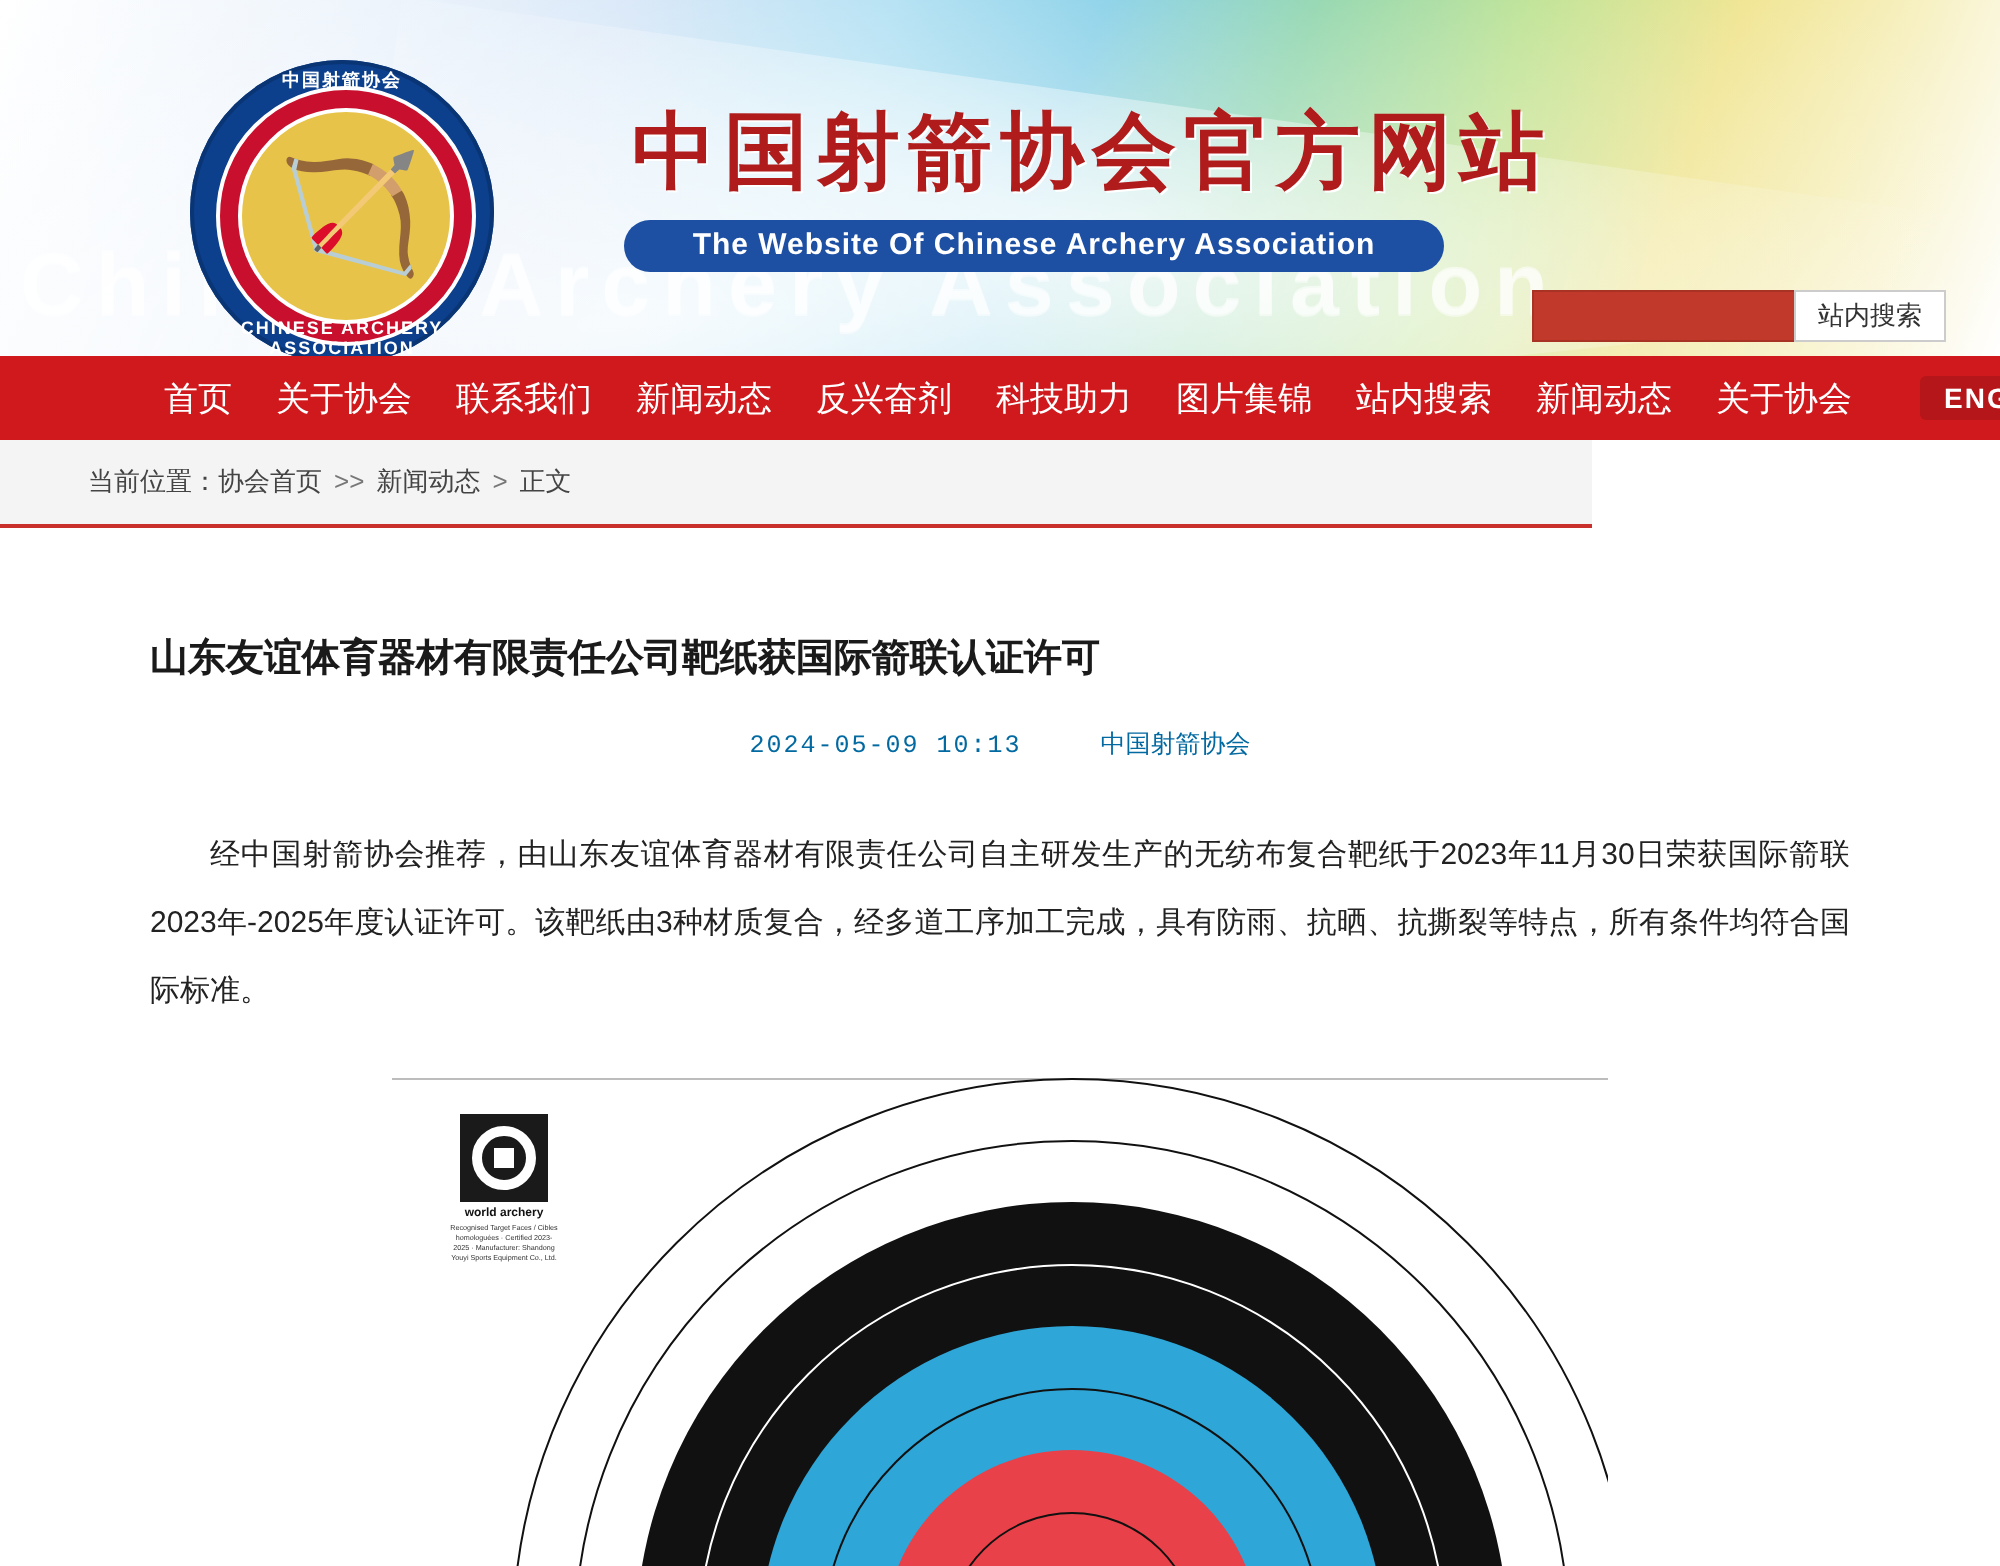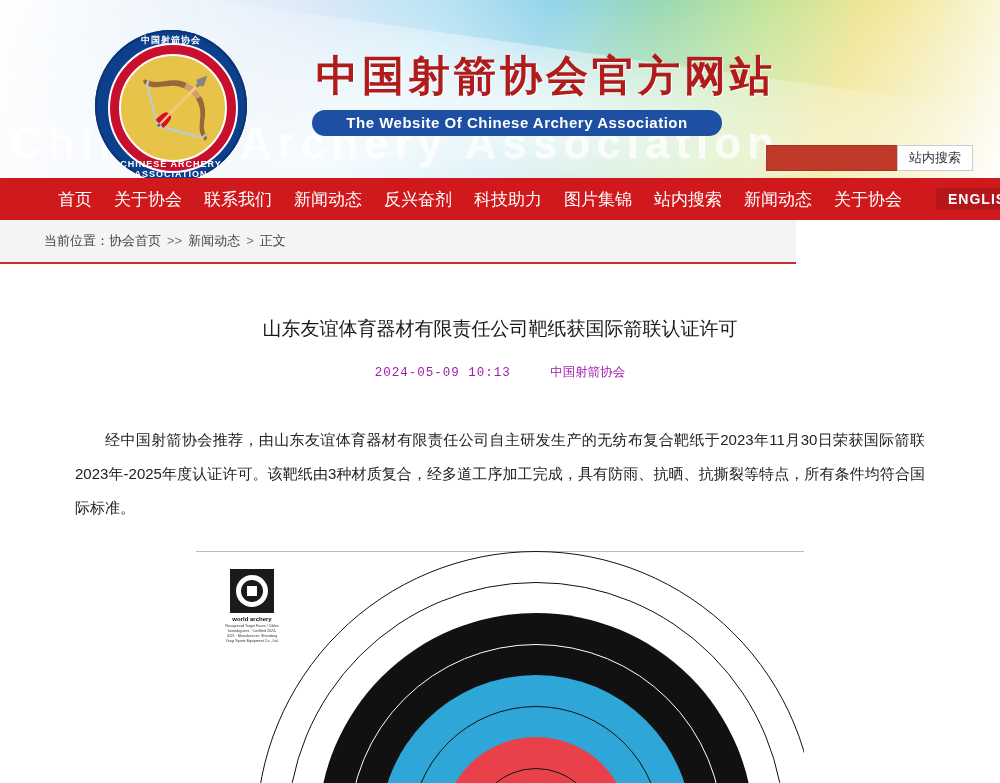--- a/index.html
+++ b/index.html
@@ -167,21 +167,21 @@
     cursor: pointer;
   }
 
   
   .nav {
     width: 1000px;
     height: 42px;
     background: #d0191d;
     display: flex;
     align-items: center;
-    padding-left: 58px;
+    padding-left: 82px;
     box-sizing: border-box;
   }
   .nav-item {
     color: #ffffff;
     font-size: 17px;
     margin-right: 22px;
     white-space: nowrap;
     cursor: pointer;
     font-family: "Liberation Sans", sans-serif;
   }
@@ -218,38 +218,37 @@
   .crumb .sep { margin: 0 6px; color: #777; }
 
   
   .content {
     width: 1000px;
     background: #ffffff;
     box-sizing: border-box;
     padding: 0 75px;
   }
   .article-title {
-    text-align: center;
     font-size: 19px;
-    font-weight: normal;
+    font-weight: bold;
     color: #1a1a1a;
     margin-top: 52px;
     font-family: "Liberation Sans", sans-serif;
   }
   .article-meta {
     text-align: center;
     margin-top: 22px;
     font-size: 12.5px;
-    color: #a21caf;
+    color: #0369a1;
   }
   .article-meta .date { font-family: "Liberation Mono", monospace; letter-spacing: 1px; }
   .article-meta .source { margin-left: 36px; }
 
   .article-body {
-    margin-top: 42px;
+    margin-top: 30px;
     font-size: 15px;
     line-height: 34px;
     color: #222;
     text-align: justify;
     text-indent: 2em;
   }
 
   .figure {
     margin-top: 26px;
     display: flex;

